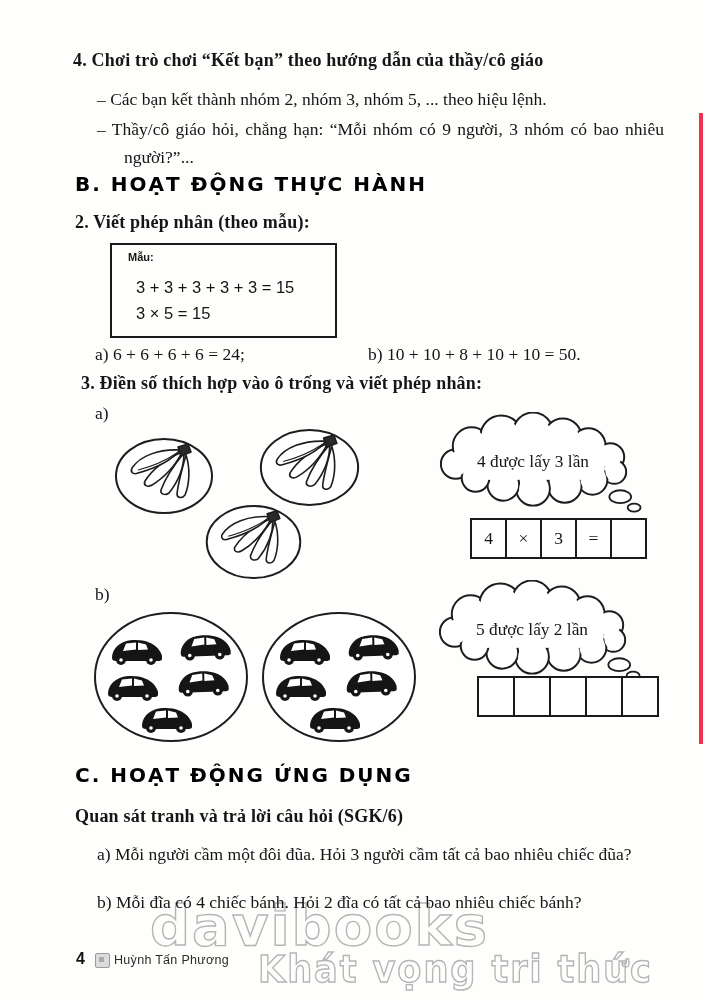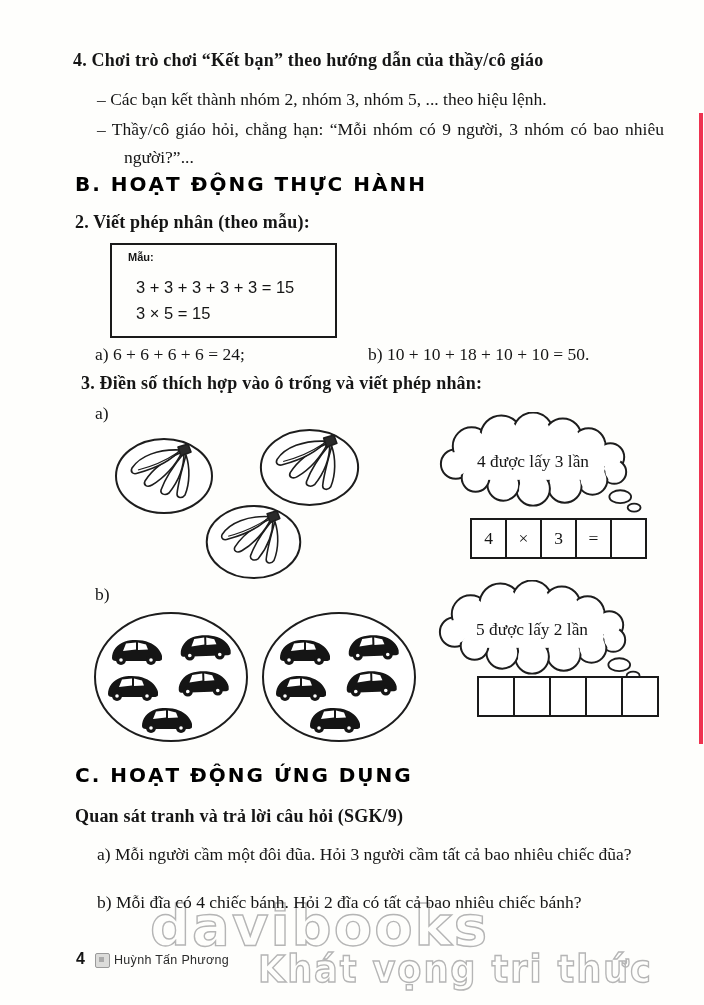--- a/index.html
+++ b/index.html
@@ -67,21 +67,21 @@
 
     <div class="abs serif-b" style="left:75px;top:212px;">2. Viết phép nhân (theo mẫu):</div>
 
     <div class="abs mau-box">
       <div class="mau-label">Mẫu:</div>
       <div class="mau-line mau-l1">3 + 3 + 3 + 3 + 3 = 15</div>
       <div class="mau-line mau-l2">3 × 5 = 15</div>
     </div>
 
     <div class="abs serif-r" style="left:95px;top:344px;">a) 6 + 6 + 6 + 6 = 24;</div>
-    <div class="abs serif-r" style="left:368px;top:344px;">b) 10 + 10 + 18 + 10 + 10 = 50.</div>
+    <div class="abs serif-r" style="left:368px;top:344px;">b) 10 + 10 + 8 + 10 + 10 = 50.</div>
 
     <div class="abs serif-b" style="left:81px;top:373px;">3. Điền số thích hợp vào ô trống và viết phép nhân:</div>
     <div class="abs serif-r" style="left:95px;top:403px;">a)</div>
 
     <div class="group-ellipse" style="left:114px;top:437px;">
       <svg width="100" height="78" viewBox="0 0 100 78">
         <ellipse cx="50" cy="39" rx="48" ry="37" fill="#fff" stroke="#1d1d1d" stroke-width="2"></ellipse>
         <g fill="#fff" stroke="#1d1d1d" stroke-width="1.6" stroke-linejoin="round">
           <path d="M72,18 C68,32 64,47 63,57 C63,61 68,62 71,58 C76,46 76,30 72,18 Z"></path>
           <path d="M70,16 C60,28 51,42 47,53 C46,57 51,59 55,56 C63,46 70,32 70,16 Z"></path>
@@ -318,21 +318,21 @@
 
     <div class="abs boxrow" style="left:477px;top:676px;">
       <div class="cell" style="width:34px;"></div>
       <div class="cell" style="width:34px;"></div>
       <div class="cell" style="width:34px;"></div>
       <div class="cell" style="width:34px;"></div>
       <div class="cell" style="width:34px;"></div>
     </div>
 
     <div class="abs display-h" style="left:75px;top:763px;">C. HOẠT ĐỘNG ỨNG DỤNG</div>
-    <div class="abs serif-b" style="left:75px;top:806px;">Quan sát tranh và trả lời câu hỏi (SGK/9)</div>
+    <div class="abs serif-b" style="left:75px;top:806px;">Quan sát tranh và trả lời câu hỏi (SGK/6)</div>
     <div class="abs serif-r hang" style="left:97px;top:840px;width:517px;">a) Mỗi người cầm một đôi đũa. Hỏi 3 người cầm tất cả bao nhiêu chiếc đũa?</div>
     <div class="abs serif-r hang" style="left:97px;top:888px;width:560px;">b) Mỗi đĩa có 4 chiếc bánh. Hỏi 2 đĩa có tất cả bao nhiêu chiếc bánh?</div>
 
     <div class="abs footer-num">4</div>
     <div class="abs footer-logo"></div>
     <div class="abs footer-name">Huỳnh Tấn Phương</div>
 
   </div>
 </div>
 

